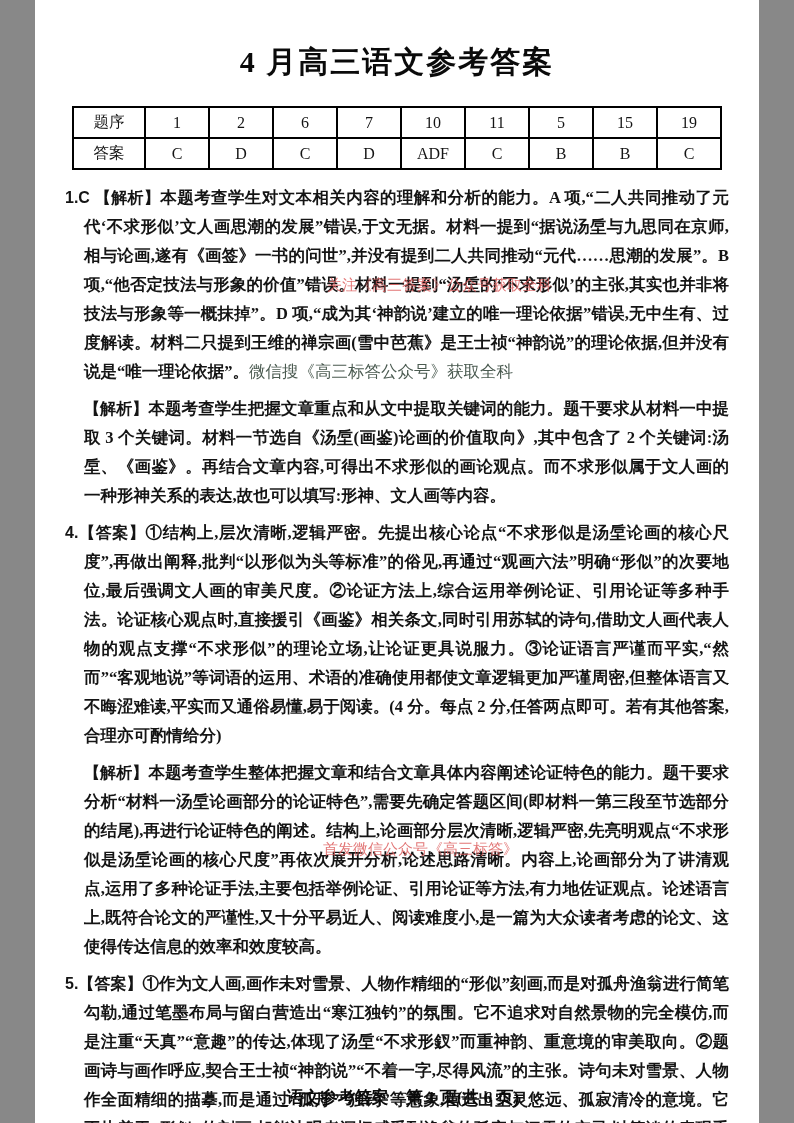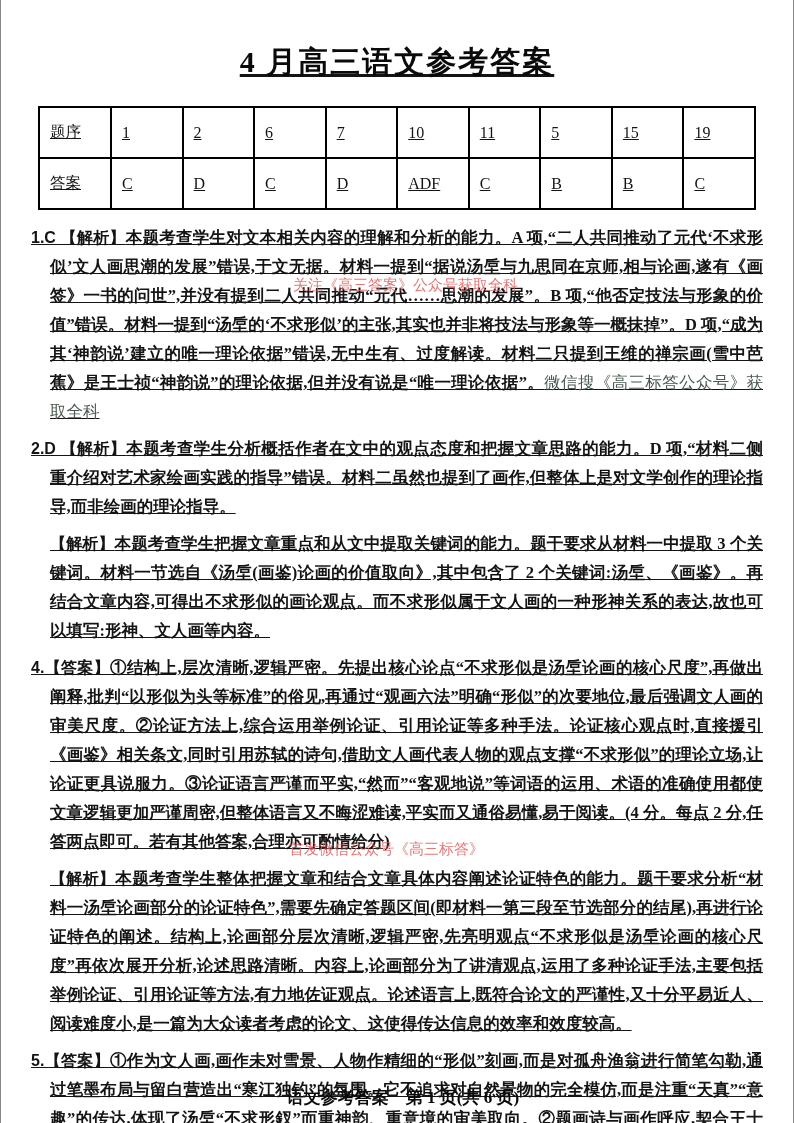--- a/index.html
+++ b/index.html
@@ -1,46 +1,46 @@
 <!DOCTYPE html>
 <html><head>
 <meta charset="utf-8">
 <style>
   html,body{margin:0;padding:0;background:#888;}
   .page{
     position:relative;
-    width:792px;height:1123px;
+    width:724px;height:1123px;
     margin:0 auto;
     background:#ffffff;
     font-family:"Liberation Serif","DejaVu Serif",serif;
     color:#141414;
     overflow:hidden;
-    text-decoration:underline;
   }
   .doc-title{
     margin:0;
     padding-top:42px;
     text-align:center;
     font-size:30px;
     font-weight:800;
     letter-spacing:2px;
     color:#0a0a0a;
   }
   .answer-table-wrap{ margin:23px 37px 0 37px; }
   table.answer-table{
     width:100%;
     border-collapse:collapse;
     table-layout:fixed;
     font-size:16px;
   }
   table.answer-table td{
     border:2px solid #000;
     height:29px;
+    text-align:center;
     vertical-align:middle;
-    padding:10px;
+    padding:0;
     font-weight:500;
   }
   table.answer-table td.hdr{ font-size:15.5px; }
   table.answer-table col.first{ width:72px; }
   .content{
     margin:13px 22px 0 22px;
     font-size:16.5px;
     line-height:29px;
     text-align:justify;
     font-weight:600;
@@ -107,21 +107,20 @@
             <td>B</td>
             <td>B</td>
             <td>C</td>
           </tr>
       </tbody>
     </table>
   </div>
 
   <div class="content">
       <div class="para hang"><span class="seg-b">1.C 【解析】</span><span class="seg-n">本题考查学生对文本相关内容的理解和分析的能力。A 项,“二人共同推动了元代‘不求形似’文人画思潮的发展”错误,于文无据。材料一提到“据说汤垕与九思同在京师,相与论画,遂有《画签》一书的问世”,并没有提到二人共同推动“元代……思潮的发展”。B 项,“他否定技法与形象的价值”错误。材料一提到“汤垕的‘不求形似’的主张,其实也并非将技法与形象等一概抹掉”。D 项,“成为其‘神韵说’建立的唯一理论依据”错误,无中生有、过度解读。材料二只提到王维的禅宗画(雪中芭蕉》是王士祯“神韵说”的理论依据,但并没有说是“唯一理论依据”。</span><span class="seg-green" style="color: rgb(74, 90, 80);">微信搜《高三标答公众号》获取全科</span></div>
-      <div class="para hang"><span class="seg-b">2.D 【解析】</span><span class="seg-n">本题考查学生分析概括作者在文中的观点态度和把握文章思路的能力。D 项,“材料二侧重介绍对艺术家绘画实践的指导”错误。材料二虽然也提到了画作,但整体上是对文学创作的理论指导,而非绘画的理论指导。</span></div>
       <div class="para indent"><span class="seg-b">【解析】</span><span class="seg-n">本题考查学生把握文章重点和从文中提取关键词的能力。题干要求从材料一中提取 3 个关键词。材料一节选自《汤垕(画鉴)论画的价值取向》,其中包含了 2 个关键词:汤垕、《画鉴》。再结合文章内容,可得出不求形似的画论观点。而不求形似属于文人画的一种形神关系的表达,故也可以填写:形神、文人画等内容。</span></div>
       <div class="para hang"><span class="seg-b">4.【答案】</span><span class="seg-n">①结构上,层次清晰,逻辑严密。先提出核心论点“不求形似是汤垕论画的核心尺度”,再做出阐释,批判“以形似为头等标准”的俗见,再通过“观画六法”明确“形似”的次要地位,最后强调文人画的审美尺度。②论证方法上,综合运用举例论证、引用论证等多种手法。论证核心观点时,直接援引《画鉴》相关条文,同时引用苏轼的诗句,借助文人画代表人物的观点支撑“不求形似”的理论立场,让论证更具说服力。③论证语言严谨而平实,“然而”“客观地说”等词语的运用、术语的准确使用都使文章逻辑更加严谨周密,但整体语言又不晦涩难读,平实而又通俗易懂,易于阅读。(4 分。每点 2 分,任答两点即可。若有其他答案,合理亦可酌情给分)</span></div>
       <div class="para indent"><span class="seg-b">【解析】</span><span class="seg-n">本题考查学生整体把握文章和结合文章具体内容阐述论证特色的能力。题干要求分析“材料一汤垕论画部分的论证特色”,需要先确定答题区间(即材料一第三段至节选部分的结尾),再进行论证特色的阐述。结构上,论画部分层次清晰,逻辑严密,先亮明观点“不求形似是汤垕论画的核心尺度”再依次展开分析,论述思路清晰。内容上,论画部分为了讲清观点,运用了多种论证手法,主要包括举例论证、引用论证等方法,有力地佐证观点。论述语言上,既符合论文的严谨性,又十分平易近人、阅读难度小,是一篇为大众读者考虑的论文、这使得传达信息的效率和效度较高。</span></div>
       <div class="para hang"><span class="seg-b">5.【答案】</span><span class="seg-n">①作为文人画,画作未对雪景、人物作精细的“形似”刻画,而是对孤舟渔翁进行简笔勾勒,通过笔墨布局与留白营造出“寒江独钓”的氛围。它不追求对自然景物的完全模仿,而是注重“天真”“意趣”的传达,体现了汤垕“不求形釵”而重神韵、重意境的审美取向。②题画诗与画作呼应,契合王士祯“神韵说”“不着一字,尽得风流”的主张。诗句未对雪景、人物作全面精细的描摹,而是通过“孤舟”“独钓”等意象,营造出空灵悠远、孤寂清冷的意境。它不执着于“形似”的刻画,却能让观者深切感受到渔翁的孤寂与江雪的空灵,以简淡的表现手法传递出深沉的意趣,实现了对“神”与“韵”的追求。(6 分。每点 3 分。若与答案内容不同,能引用材料</span></div>
     </div>
 
   <div class="watermark wm1" style="color: rgb(221, 95, 95);">关注《高三答案》公众号获取全科</div>
   <div class="watermark wm2" style="color: rgb(221, 95, 95);">首发微信公众号《高三标答》</div>
 
   <div class="page-footer">语文参考答案　第 1 页(共 6 页)</div>

